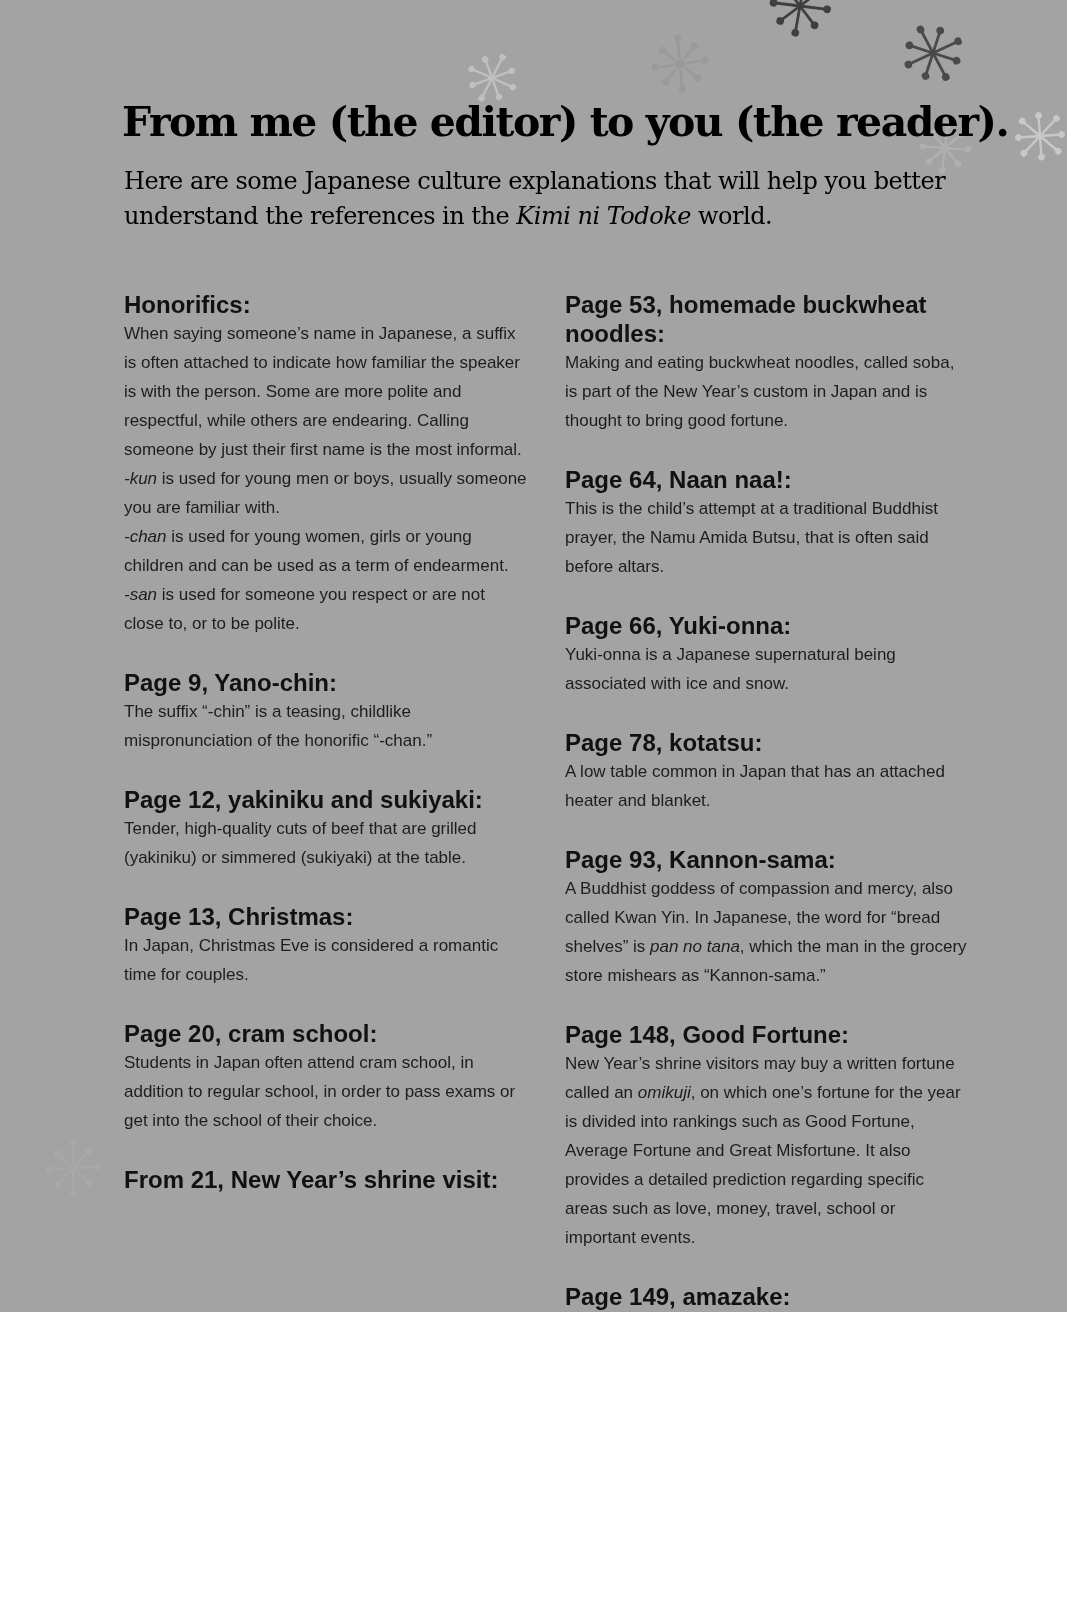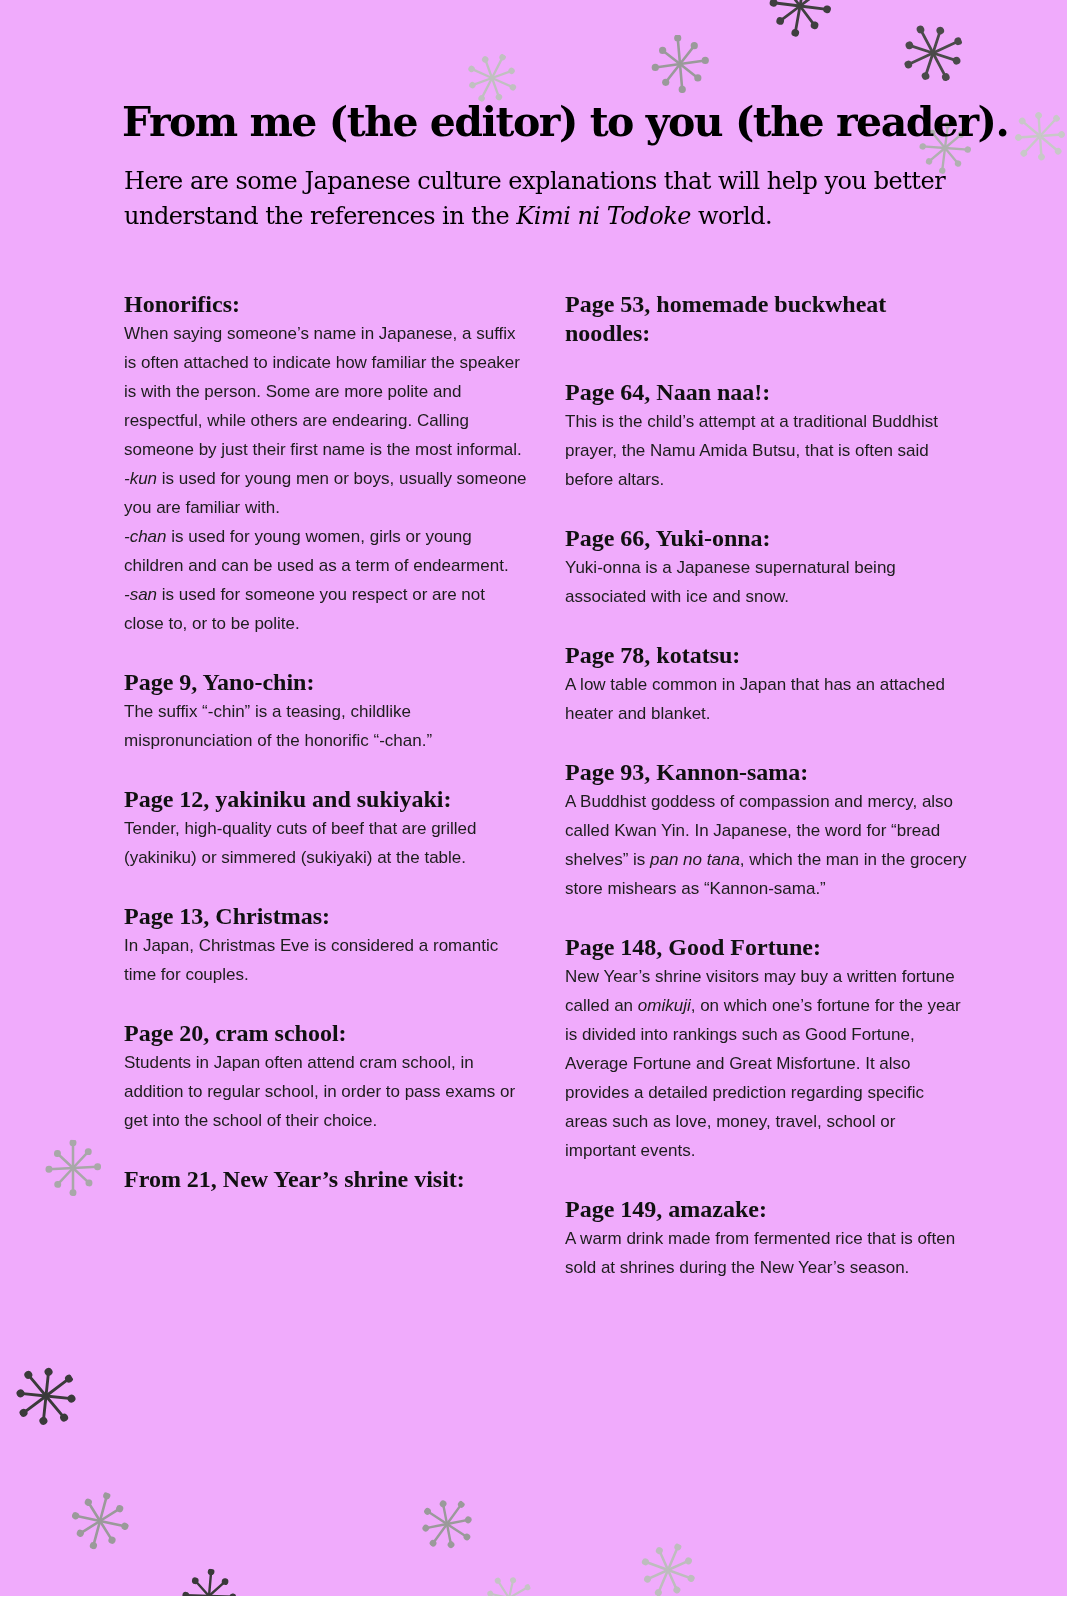--- a/index.html
+++ b/index.html
@@ -1,19 +1,19 @@
 <!DOCTYPE html>
 <html><head>
 <meta charset="utf-8">
 <style>
   html,body{margin:0;padding:0;background:#ffffff;}
   .page{
     position:relative;
-    width:1067px;height:1596px;
-    background:#f0abfc;
+    width:1067px;height:1312px;
+    background:#a3a3a3;
     overflow:hidden;
     font-family:"Liberation Sans","DejaVu Sans",sans-serif;
     color:#1d1d1d;
   }
   .title{
     position:absolute;left:122px;top:98px;
     font-family:"DejaVu Serif","Liberation Serif",serif;
     font-weight:700;font-size:41px;letter-spacing:-1.5px;
     color:#000;white-space:nowrap;
   }
@@ -24,21 +24,21 @@
     letter-spacing:-0.5px;color:#000;
   }
   .columns{
     position:absolute;left:124px;top:290px;width:846px;
     display:flex;gap:36px;align-items:flex-start;
   }
   .col{width:405px;}
   .entry{margin:0 0 30px 0;}
   .entry h3{
     margin:0;padding:0;
-    font-size:24px;line-height:29px;font-weight:700;color:#111;font-family:Liberation Serif, serif;
+    font-size:24px;line-height:29px;font-weight:700;color:#111;
   }
   .entry p{
     margin:0;padding:0;
     font-size:17px;line-height:29px;color:#1d1d1d;
   }
   .entry p i{font-style:italic;}
   .flakes{position:absolute;left:0;top:0;width:100%;height:100%;pointer-events:none;}
   .flake{position:absolute;}
 </style>
 </head>
@@ -327,20 +327,23 @@
           </div>
   </div>
 
   <div class="entry">
     <h3>From 21, New Year’s shrine visit:</h3>
   </div>
 </div>
     <div class="col" id="col-right">
   <div class="entry">
     <h3>Page 53, homemade buckwheat noodles:</h3>
+    <div>
+            <p>Making and eating buckwheat noodles, called soba, is part of the New Year’s custom in Japan and is thought to bring good fortune.</p>
+          </div>
   </div>
 
   <div class="entry">
     <h3>Page 64, Naan naa!:</h3>
     <div>
             <p>This is the child’s attempt at a traditional Buddhist prayer, the Namu Amida Butsu, that is often said before altars.</p>
           </div>
   </div>
 
   <div class="entry">

